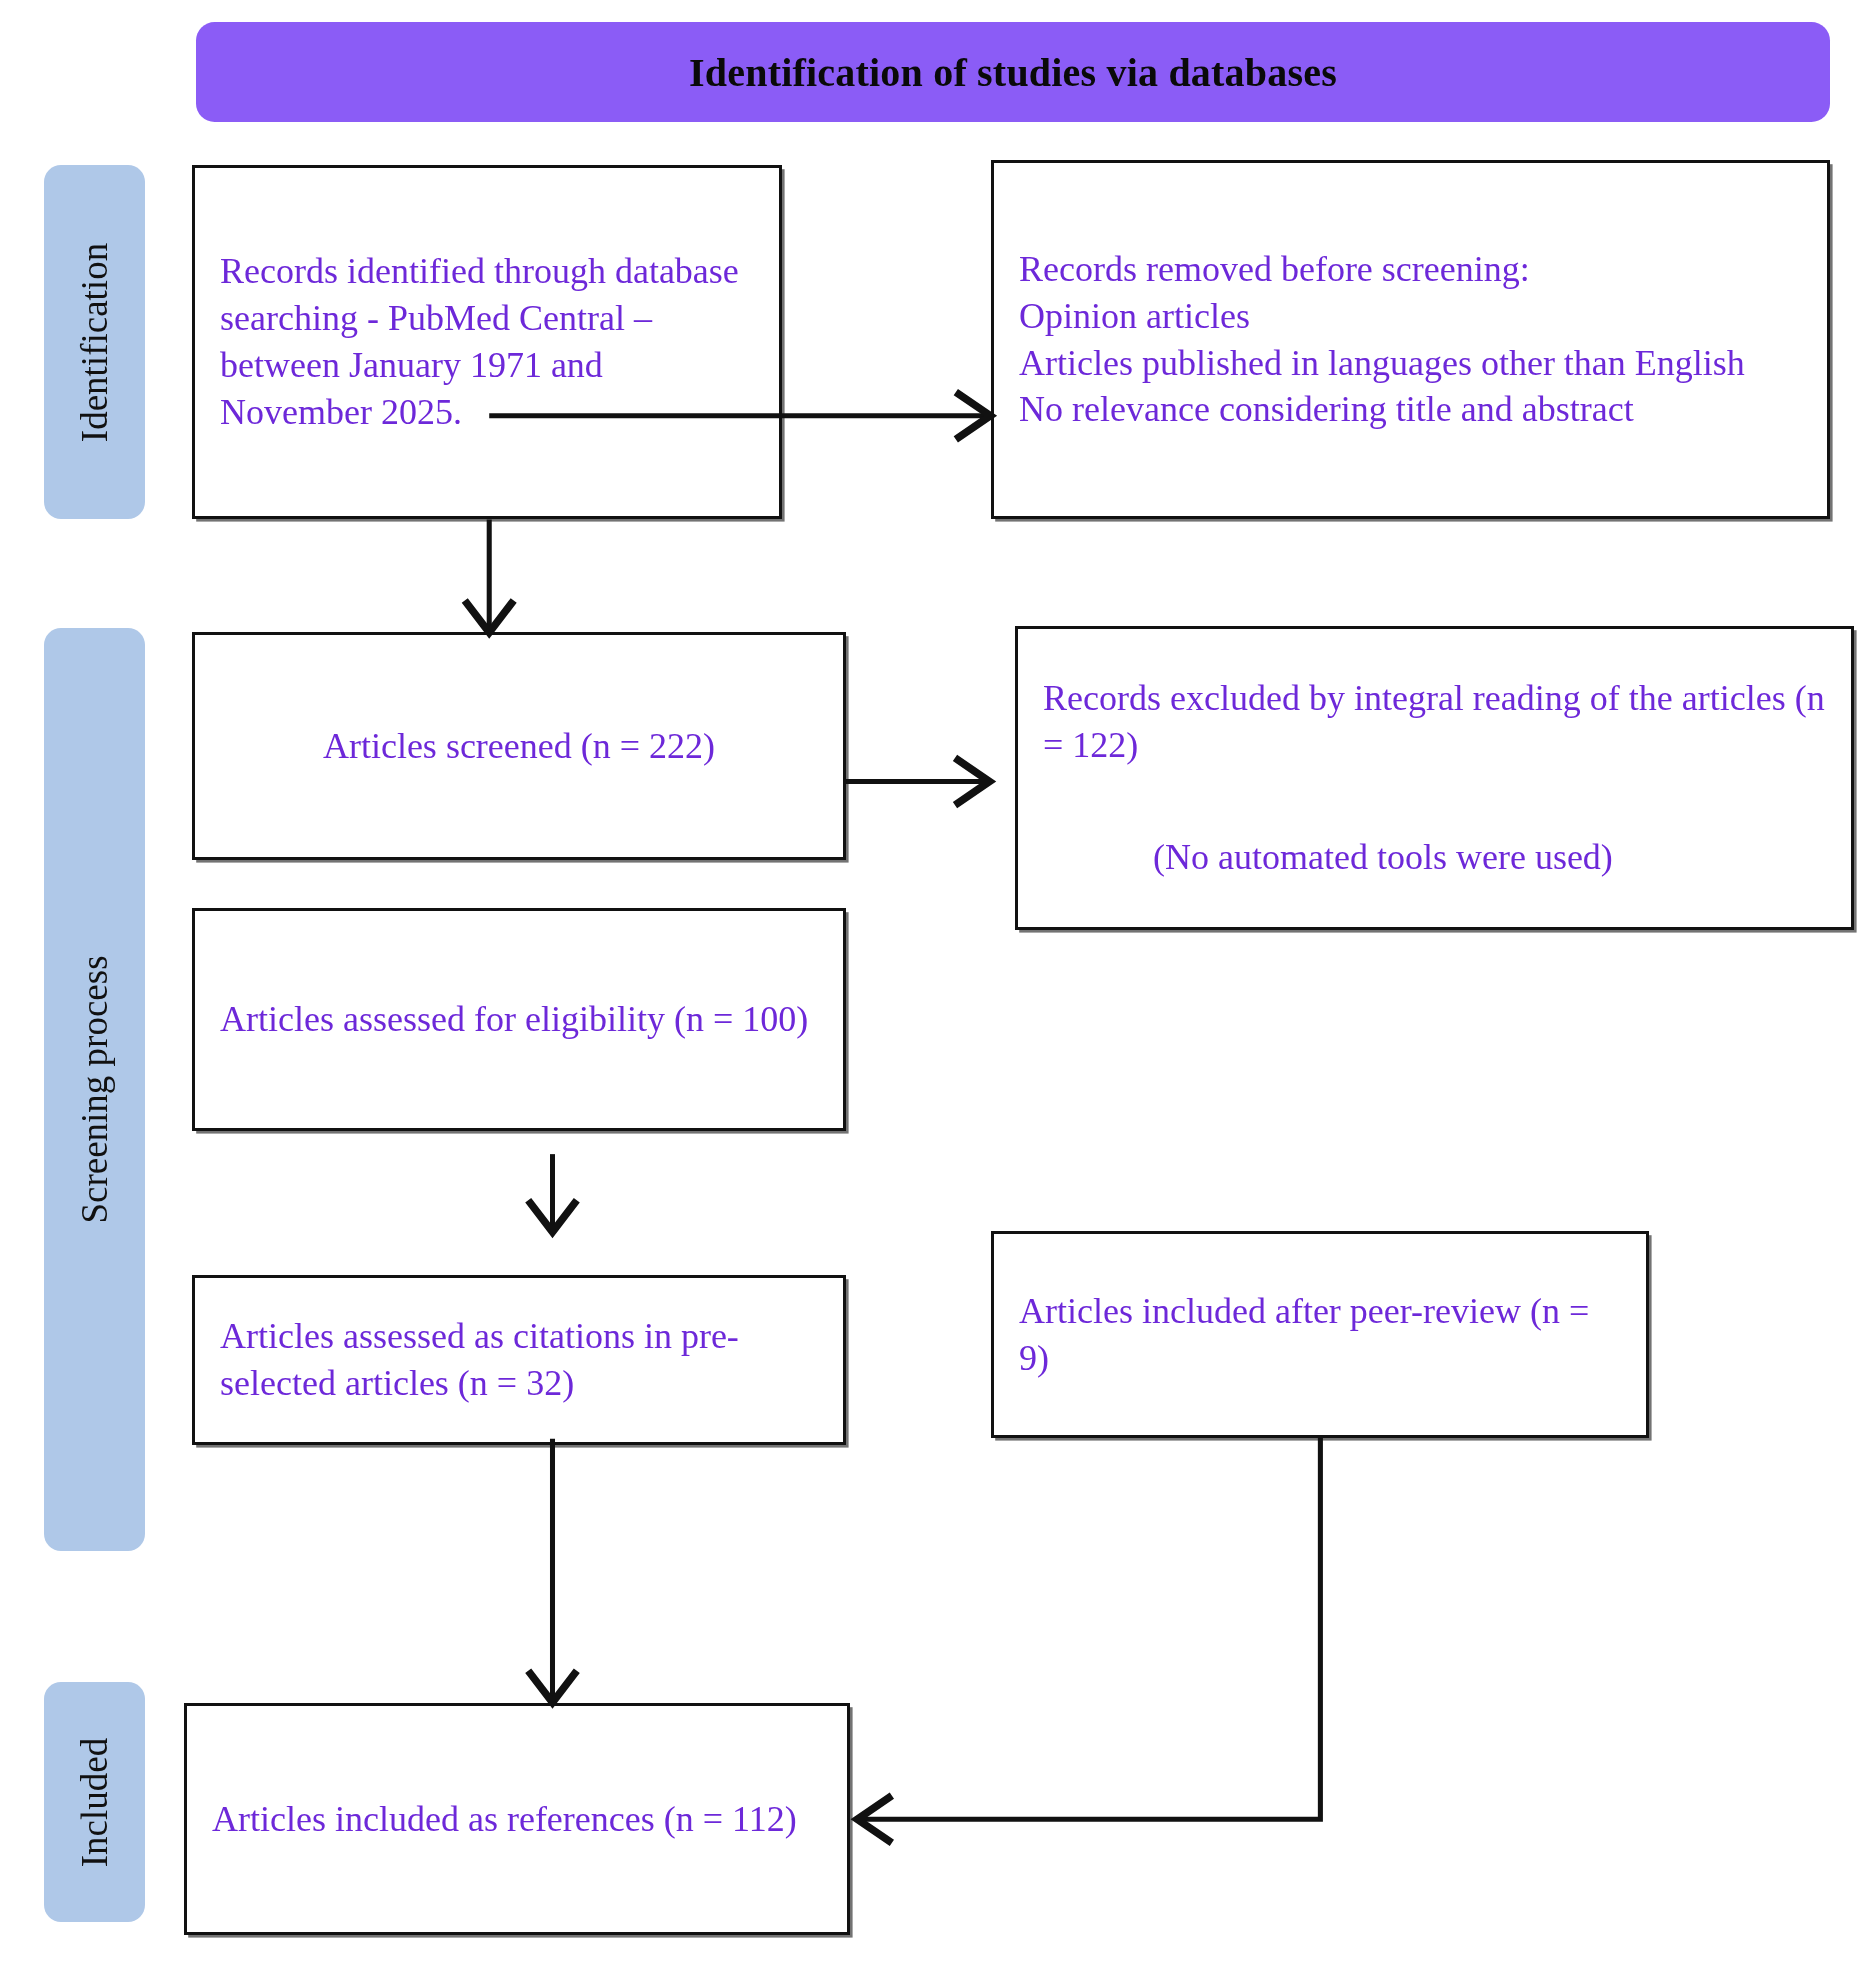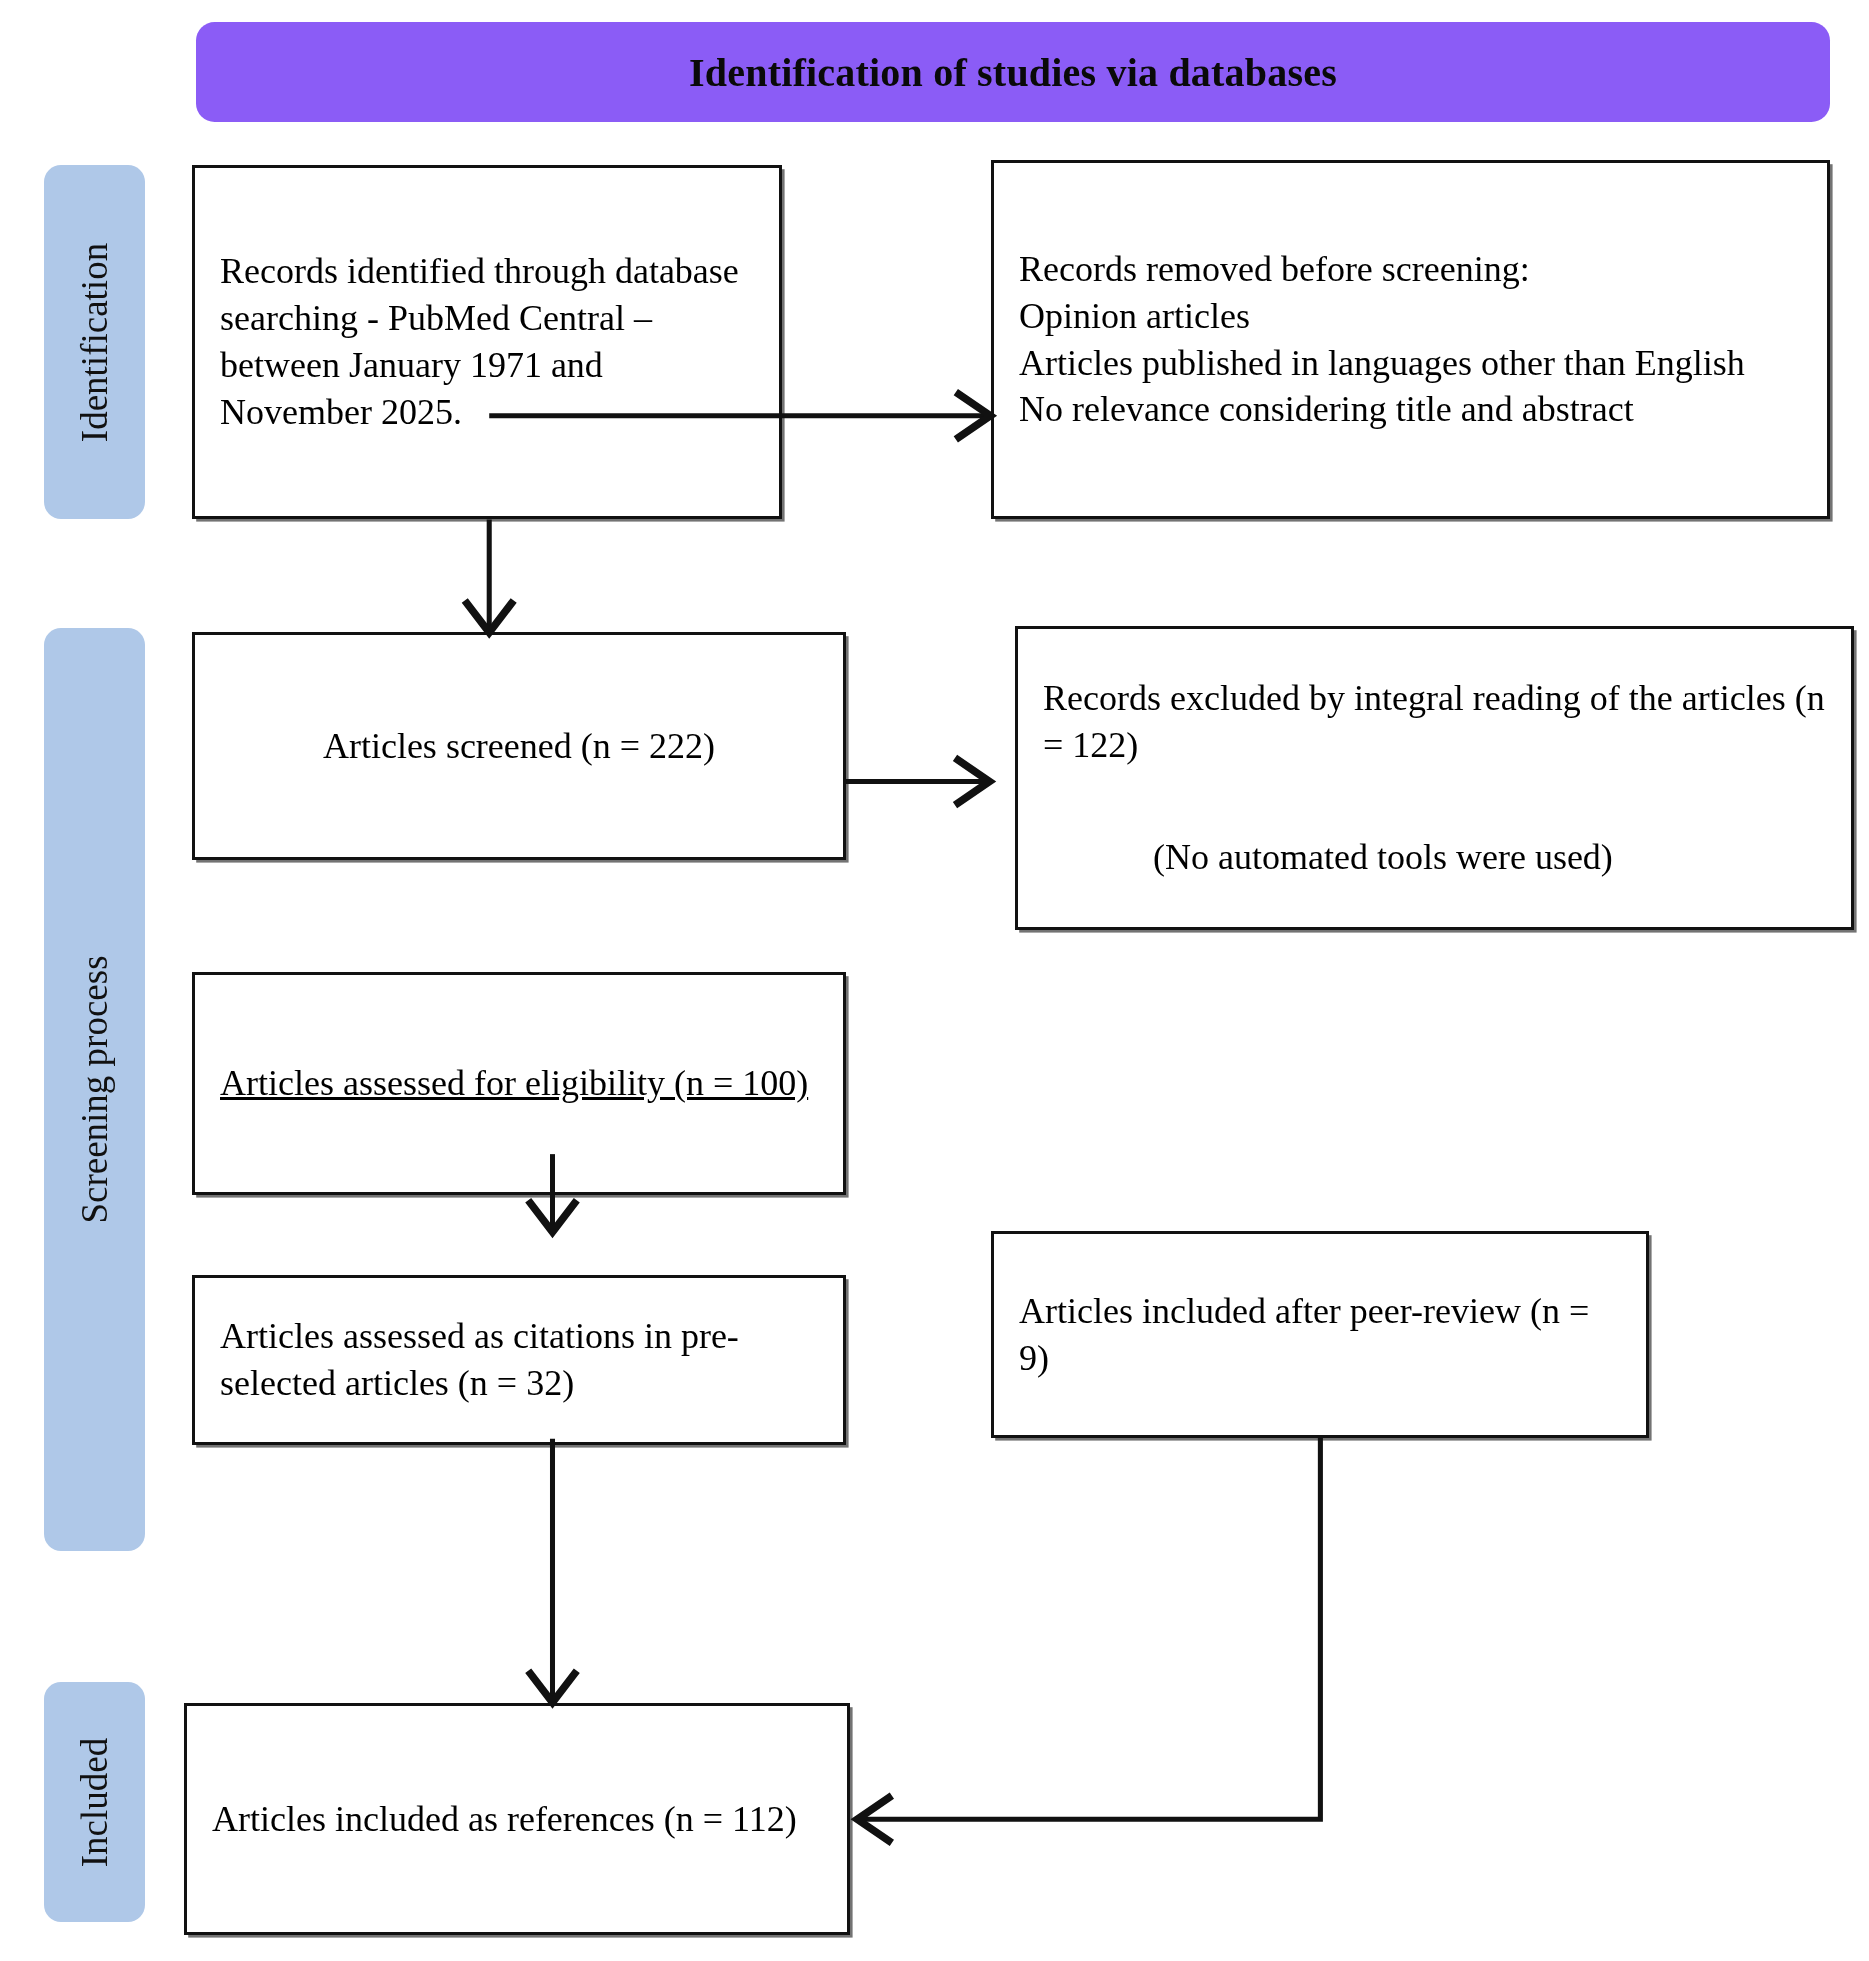--- a/index.html
+++ b/index.html
@@ -81,35 +81,35 @@
     background: #ffffff;
     border: 3.4px solid #111111;
     box-sizing: border-box;
     box-shadow: 3.4px 3.4px 0 -0.8px rgba(0,0,0,0.55);
     display: flex;
     align-items: center;
   }
   .flow-box-text {
     font-size: 36px;
     line-height: 1.30;
-    color: #000000;
+    color: #6d28d9;
     padding: 0 25px;
     width: 100%;
     box-sizing: border-box;
     font-family: "Liberation Serif", "DejaVu Serif", serif;
   }
   .justify .flow-box-text { text-align: justify; text-align-last: left; }
   .flow-box-text .indented { display: block; padding-left: 110px; margin-top: 28px; }
   .flow-box-text .spacer { display: block; height: 37px; }
 
   #box-identified      { left: 192px;  top: 165px;  width: 590px;  height: 354px; }
   #box-removed         { left: 991px; top: 160px;  width: 839px;  height: 359px; justify-content: flex-end; }
   #box-screened        { left: 192px;  top: 632px;  width: 654px;  height: 228px; text-align: center; }
   #box-excluded        { left: 1015px; top: 626px;  width: 839px;  height: 304px; }
-  #box-eligibility     { left: 192px;  top: 972px; width: 654px;  height: 223px; text-decoration: underline; }
+  #box-eligibility     { left: 192px;  top: 908px; width: 654px;  height: 223px; }
   #box-citations       { left: 192px;  top: 1231px; width: 654px;  height: 170px; margin-top: 44px; }
   #box-peer-review     { left: 991px; top: 1231px; width: 658px;  height: 207px; }
   #box-included-final  { left: 184px;  top: 1703px; width: 666px;  height: 232px; }
 
   
   .connector { position: absolute; }
   .connector svg { display: block; overflow: visible; }
   .conn-line { stroke: #111111; stroke-width: 6; fill: none; }
   .conn-head { stroke: #111111; stroke-width: 9; fill: none; stroke-linecap: butt; }
   #conn-screened-to-excluded  { left: 843px; top: 756px; }

